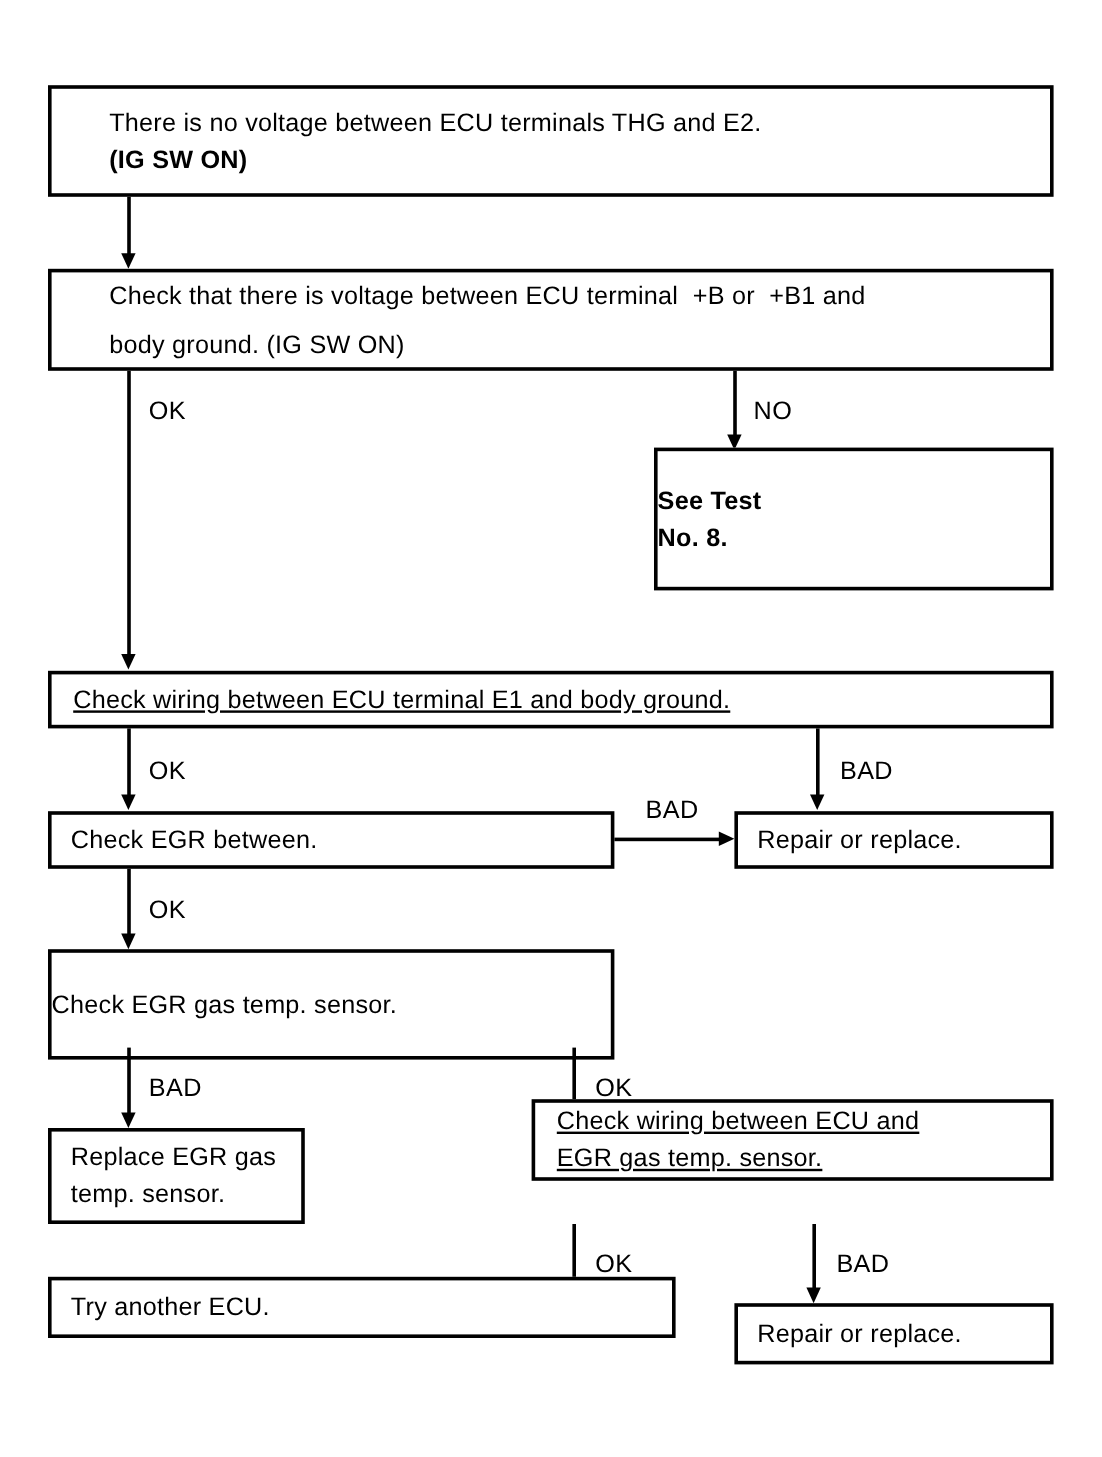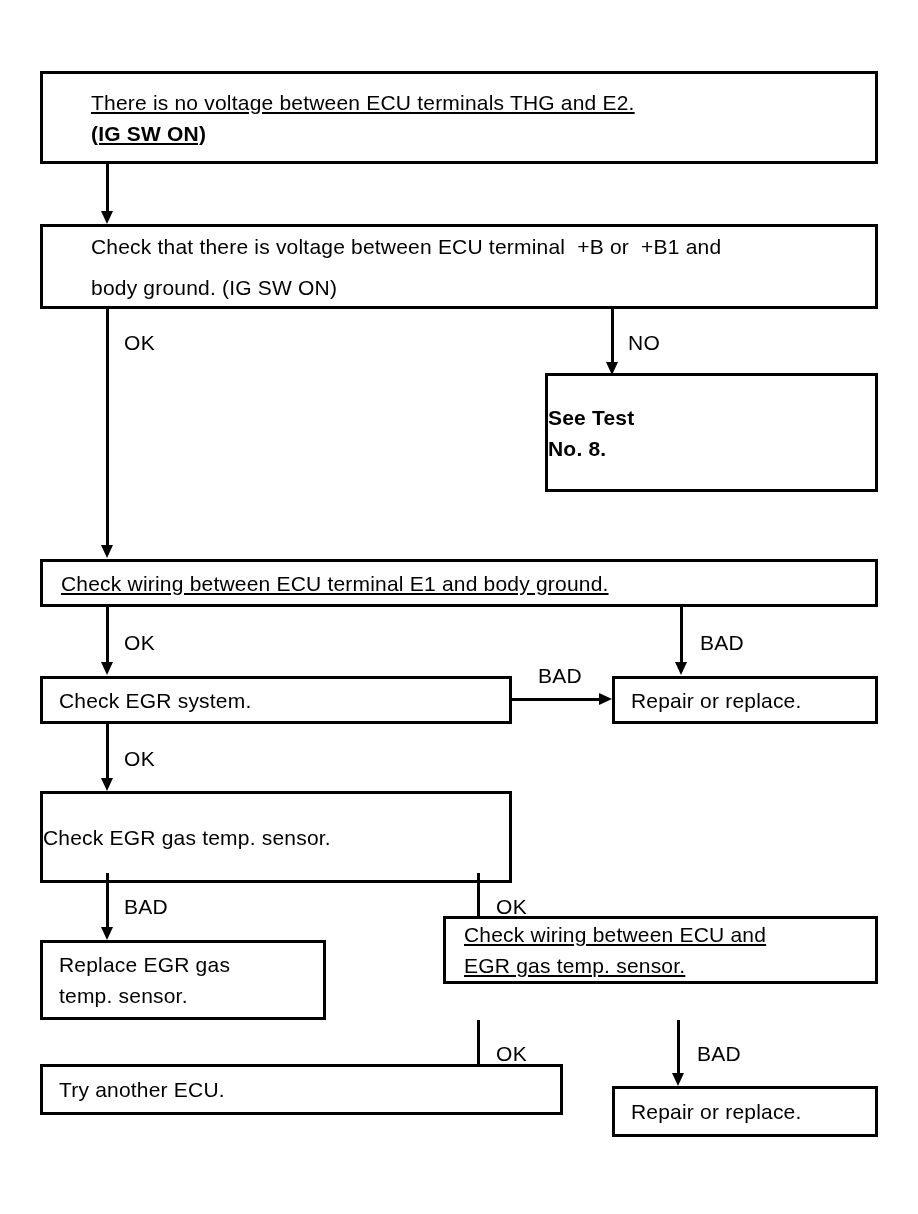--- a/index.html
+++ b/index.html
@@ -73,21 +73,21 @@
     line-height: 21px;
     white-space: pre;
     letter-spacing: 0.3px;
   }
 </style>
 </head>
 <body>
 
 <div id="canvas">
 
-  <div class="node pad-lg" style="left:40px; top:71px; width:838px; height:93px;text-decoration:underline;">
+  <div class="node pad-lg" style="left:40px; top:71px; width:838px; height:93px;">
     <div class="line">There is no voltage between ECU terminals THG and E2.</div>
     <div class="line bold">(IG SW ON)</div>
   </div>
 
   <div class="vline" style="left:106px; top:164px; height:54px;"></div>
   <div class="arrow-down" style="left:101px; top:211px;"></div>
 
   <div class="node pad-lg" style="left:40px; top:224px; width:838px; height:85px;gap:10px;">
     <div class="line">Check that there is voltage between ECU terminal  +B or  +B1 and</div>
     <div class="line"><span>body ground. </span><span class="bold">(IG SW ON)</span></div>
@@ -112,21 +112,21 @@
 
   <div class="vline" style="left:106px; top:607px; height:58px;"></div>
   <div class="arrow-down" style="left:101px; top:662px;"></div>
   <div class="edge-label" style="left:124px; top:632px;">OK</div>
 
   <div class="vline" style="left:680px; top:607px; height:58px;"></div>
   <div class="arrow-down" style="left:675px; top:662px;"></div>
   <div class="edge-label" style="left:700px; top:632px;">BAD</div>
 
   <div class="node pad-sm" style="left:40px; top:676px; width:472px; height:48px;">
-    <div class="line">Check EGR system.</div>
+    <div class="line">Check EGR between.</div>
   </div>
 
   <div class="hline" style="left:512px; top:698px; width:90px;"></div>
   <div class="arrow-right" style="left:599px; top:693px;"></div>
   <div class="edge-label" style="left:538px; top:665px;">BAD</div>
 
   <div class="node pad-sm" style="left:612px; top:676px; width:266px; height:48px;">
     <div class="line">Repair or replace.</div>
   </div>
 
@@ -139,21 +139,21 @@
   </div>
 
   <div class="vline" style="left:106px; top:873px; height:57px;"></div>
   <div class="arrow-down" style="left:101px; top:927px;"></div>
   <div class="edge-label" style="left:124px; top:896px;">BAD</div>
 
   <div class="vline" style="left:477px; top:873px; height:57px;"></div>
   <div class="arrow-down" style="left:472px; top:927px;"></div>
   <div class="edge-label" style="left:496px; top:896px;">OK</div>
 
-  <div class="node pad-sm" style="left:40px; top:940px; width:286px; height:80px;">
+  <div class="node pad-sm" style="left:40px; top:940px; width:214px; height:80px;">
     <div class="line">Replace EGR gas</div>
     <div class="line">temp. sensor.</div>
   </div>
 
   <div class="node pad-md" style="left:443px; top:916px; width:435px; height:68px;justify-content:space-between;">
     <div class="line">Check wiring between ECU and</div>
     <div class="line">EGR gas temp. sensor.</div>
   </div>
 
   <div class="vline" style="left:477px; top:1020px; height:57px;"></div>

